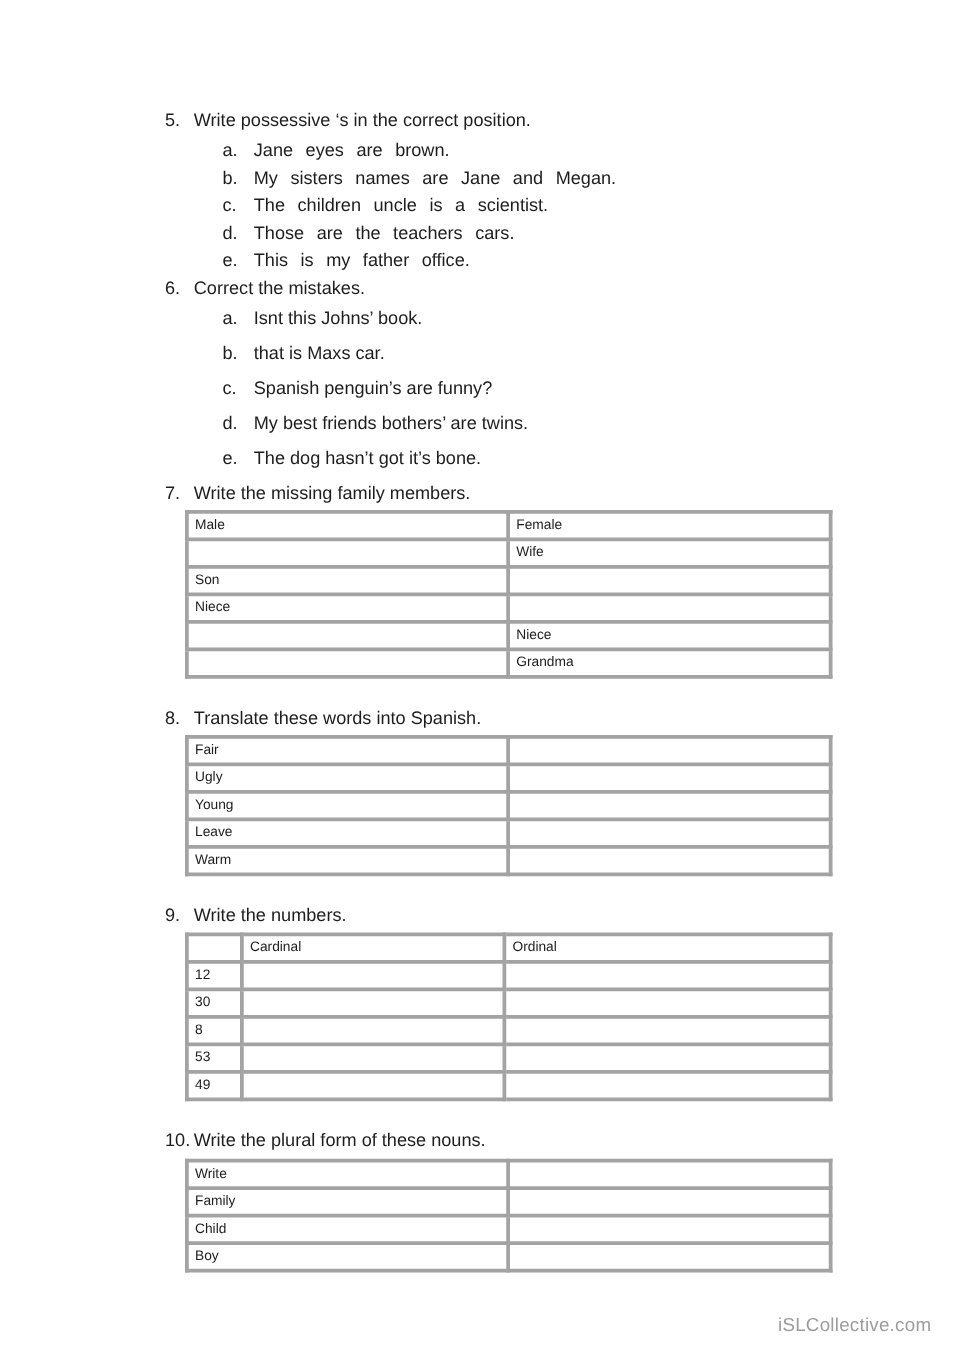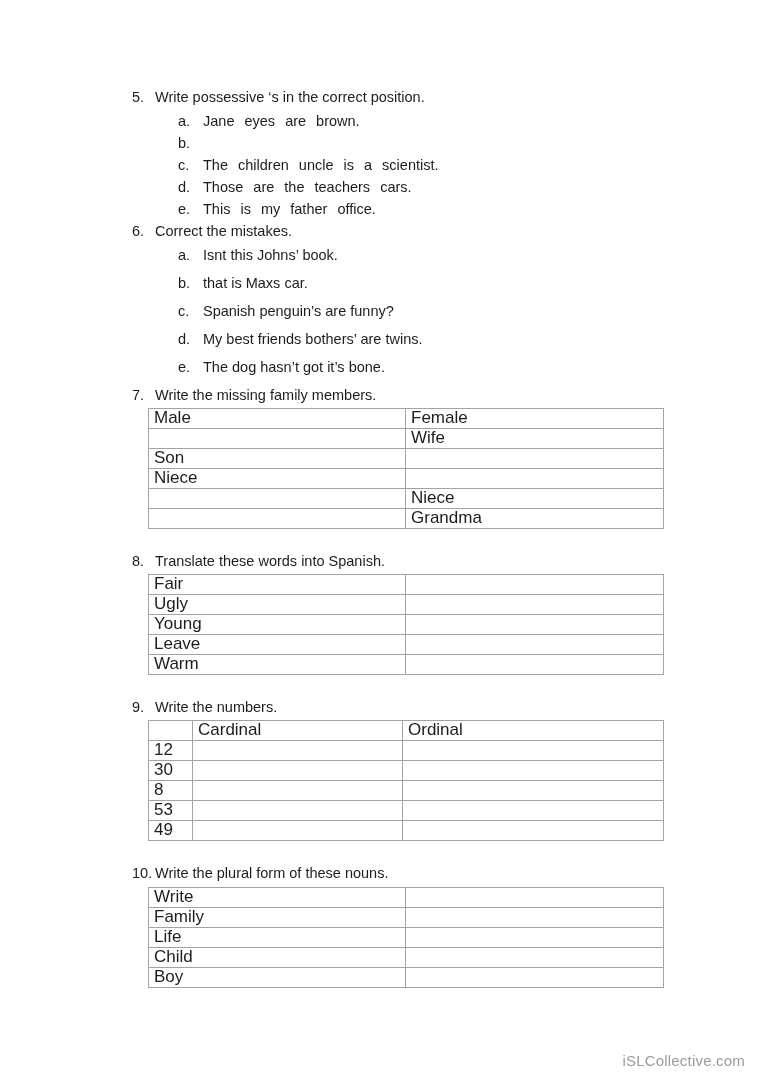--- a/index.html
+++ b/index.html
@@ -23,22 +23,22 @@
 
   .ex6 .q-head{margin-bottom:9px;}
   .ex6 .item{margin-bottom:13px;}
 
   .table-sec .q-head{margin-bottom:5px;}
   .ex8,.ex9,.ex10{margin-top:25px;}
   .ex10 .q-head{margin-bottom:6px;}
 
   table.ws{border-collapse:collapse;table-layout:fixed;width:515px;margin-left:16px;}
   table.ws td{
-    border:1px solid #a3a3a3;height:18px;line-height:18px;
-    padding:0 4px 1px 5px;font-size:17px;vertical-align:middle;
+    border:3px solid #a3a3a3;height:18px;line-height:18px;
+    padding:0 4px 1px 5px;font-size:11px;vertical-align:middle;
     overflow:hidden;white-space:nowrap;
   }
 
   .watermark{
     position:absolute;top:1052px;right:21px;
     color:#9c9c9c;font-size:15px;letter-spacing:0.2px;
   }
 </style>
 </head>
 <body>
@@ -52,20 +52,21 @@
         <span class="q-title">Write possessive ‘s in the correct position.</span>
       </div>
       <div class="items">
 
       <div class="item">
           <span class="letter">a.</span>
           <span class="text">Jane eyes are brown.</span>
         </div>
           <div class="item">
           <span class="letter">b.</span>
+          <span class="text">My sisters names are Jane and Megan.</span>
         </div>
           <div class="item">
           <span class="letter">c.</span>
           <span class="text">The children uncle is a scientist.</span>
         </div>
           <div class="item">
           <span class="letter">d.</span>
           <span class="text">Those are the teachers cars.</span>
         </div>
           <div class="item">
@@ -242,24 +243,20 @@
 
         <tr>
             <td>Write</td>
             <td></td>
           </tr>
             <tr>
             <td>Family</td>
             <td></td>
           </tr>
             <tr>
-            <td>Life</td>
-            <td></td>
-          </tr>
-            <tr>
             <td>Child</td>
             <td></td>
           </tr>
             <tr>
             <td>Boy</td>
             <td></td>
           </tr>
           </tbody>
       </table>
     </section>

